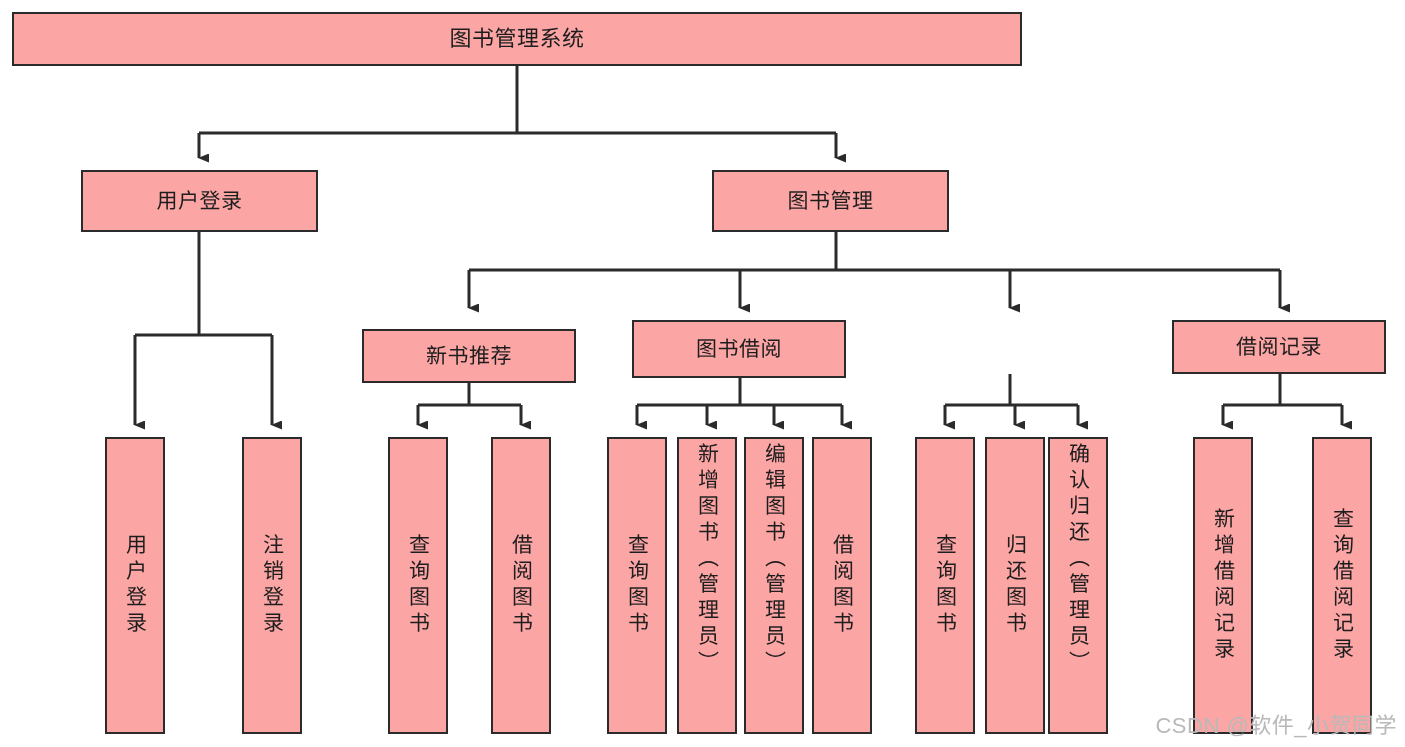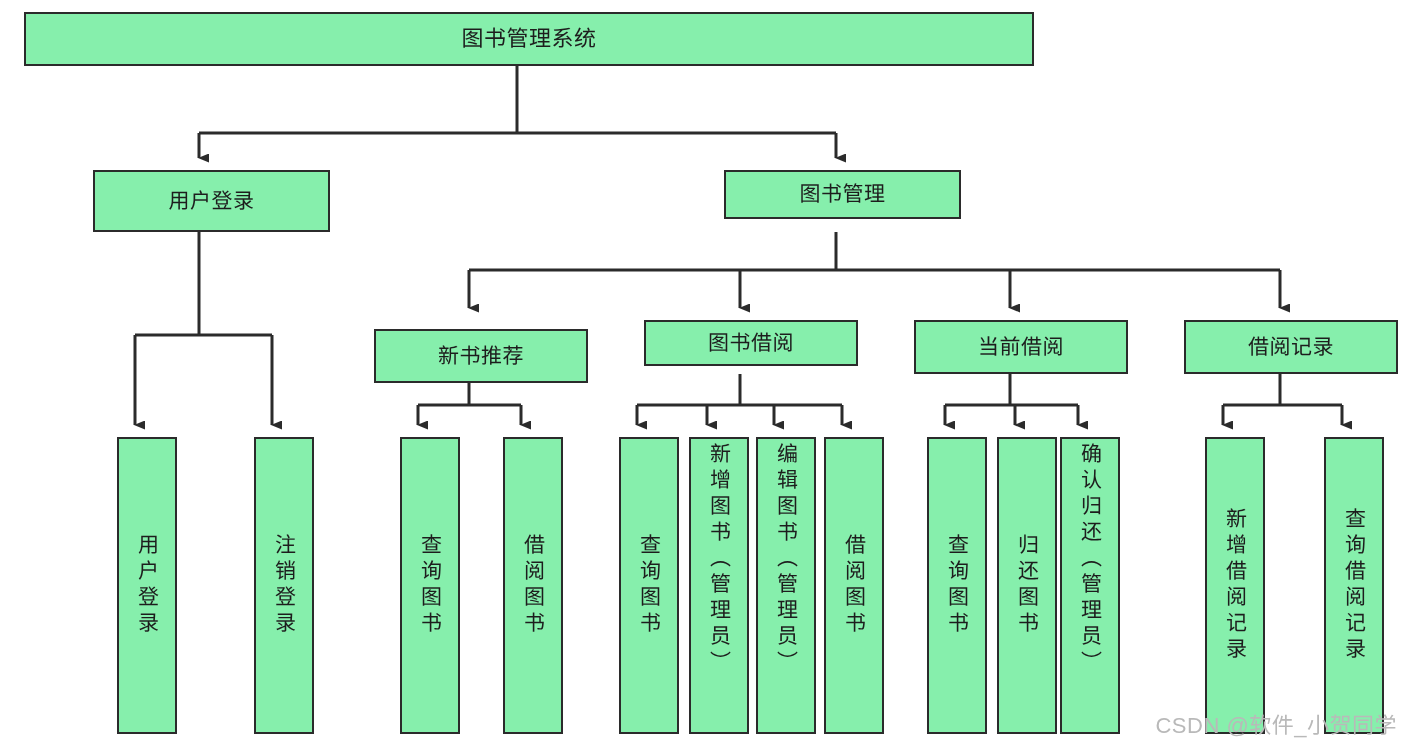--- a/index.html
+++ b/index.html
@@ -23,27 +23,26 @@
     position: absolute;
     left: 0;
     top: 0;
     width: 1405px;
     height: 747px;
     pointer-events: none;
   }
   .node {
     position: absolute;
     box-sizing: border-box;
-    background: #86efac;
+    background: #fca5a5;
     border: 2px solid #2b2b2b;
     display: flex;
     align-items: center;
     justify-content: center;
     overflow: hidden;
-    margin-left: 12px;
   }
   .node-label {
     display: block;
     text-align: center;
     color: #1d1d1d;
     line-height: 1.08;
     letter-spacing: 0.5px;
     white-space: nowrap;
   }
   
@@ -138,32 +137,29 @@
     </g>
   </svg>
 
   <div class="node horizontal root" style="left:12px; top:12px; width:1010px; height:54px;">
     <span class="node-label">图书管理系统</span>
   </div>
 
   <div class="node horizontal" style="left:81px; top:170px; width:237px; height:62px;">
     <span class="node-label">用户登录</span>
   </div>
-  <div class="node horizontal" style="left:712px; top:170px; width:237px; height:49px;">
+  <div class="node horizontal" style="left:712px; top:170px; width:237px; height:62px;">
     <span class="node-label">图书管理</span>
   </div>
 
   <div class="node horizontal" style="left:362px; top:329px; width:214px; height:54px;">
     <span class="node-label">新书推荐</span>
   </div>
-  <div class="node horizontal" style="left:632px; top:320px; width:214px; height:46px;">
+  <div class="node horizontal" style="left:632px; top:320px; width:214px; height:58px;">
     <span class="node-label">图书借阅</span>
-  </div>
-  <div class="node horizontal" style="left:902px; top:320px; width:214px; height:54px;">
-    <span class="node-label">当前借阅</span>
   </div>
   <div class="node horizontal" style="left:1172px; top:320px; width:214px; height:54px;">
     <span class="node-label">借阅记录</span>
   </div>
 
   <div class="node vertical centered" style="left:105px; top:437px; width:60px; height:297px;">
     <span class="node-label">用户登录</span>
   </div>
   <div class="node vertical centered" style="left:242px; top:437px; width:60px; height:297px;">
     <span class="node-label">注销登录</span>

